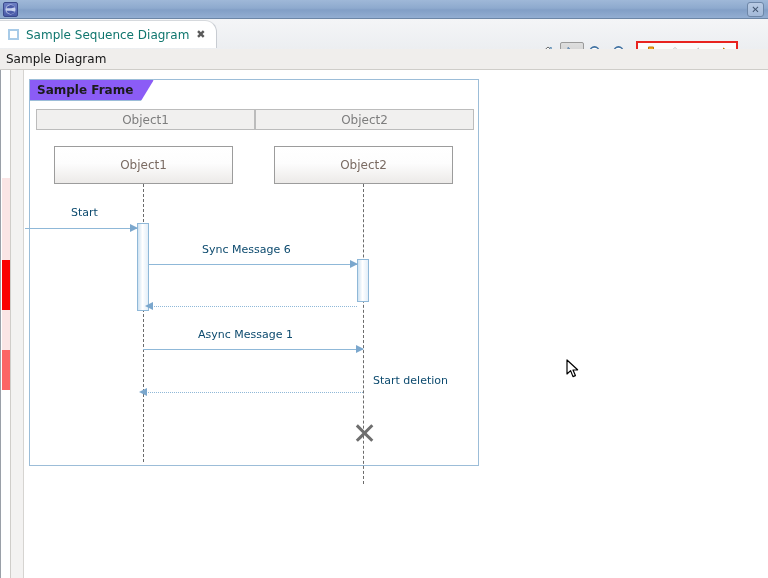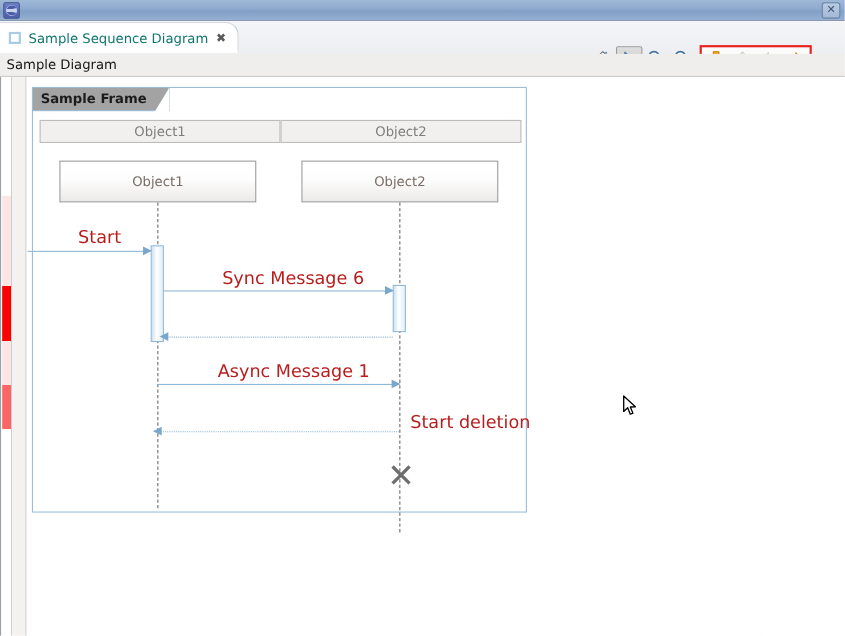--- a/index.html
+++ b/index.html
@@ -214,21 +214,21 @@
     box-sizing: border-box;
     background: #ffffff;
   }
   .frame-tab {
     position: absolute;
     left: 0px; top: 0px;
     height: 21px;
     padding: 0 20px 0 7px;
     display: flex;
     align-items: center;
-    background: #a3a3a3;
+    background: #8b5cf6;
     border-right: 1px solid #9cbdd8;
     border-bottom: 1px solid #9cbdd8;
     box-sizing: border-box;
   }
   .frame-tab-clip {
     position: absolute;
     right: -1px; top: -1px;
     width: 14px; height: 23px;
     background: #ffffff;
     transform-origin: top right;
@@ -289,22 +289,22 @@
   .msg-line {
     position: absolute;
     height: 0;
     border-top: 1px solid #8fb8d8;
   }
   .msg-line.dotted {
     border-top: 1px dotted #8fb8d8;
   }
   .msg-label {
     position: absolute;
-    font-size: 16px;
-    color: #b91c1c;
+    font-size: 11px;
+    color: #0c4a6e;
     white-space: nowrap;
   }
   .arrowhead {
     position: absolute;
     width: 0; height: 0;
   }
   .arrowhead.right {
     border-top: 4px solid transparent;
     border-bottom: 4px solid transparent;
     border-left: 8px solid #7ba7cd;

